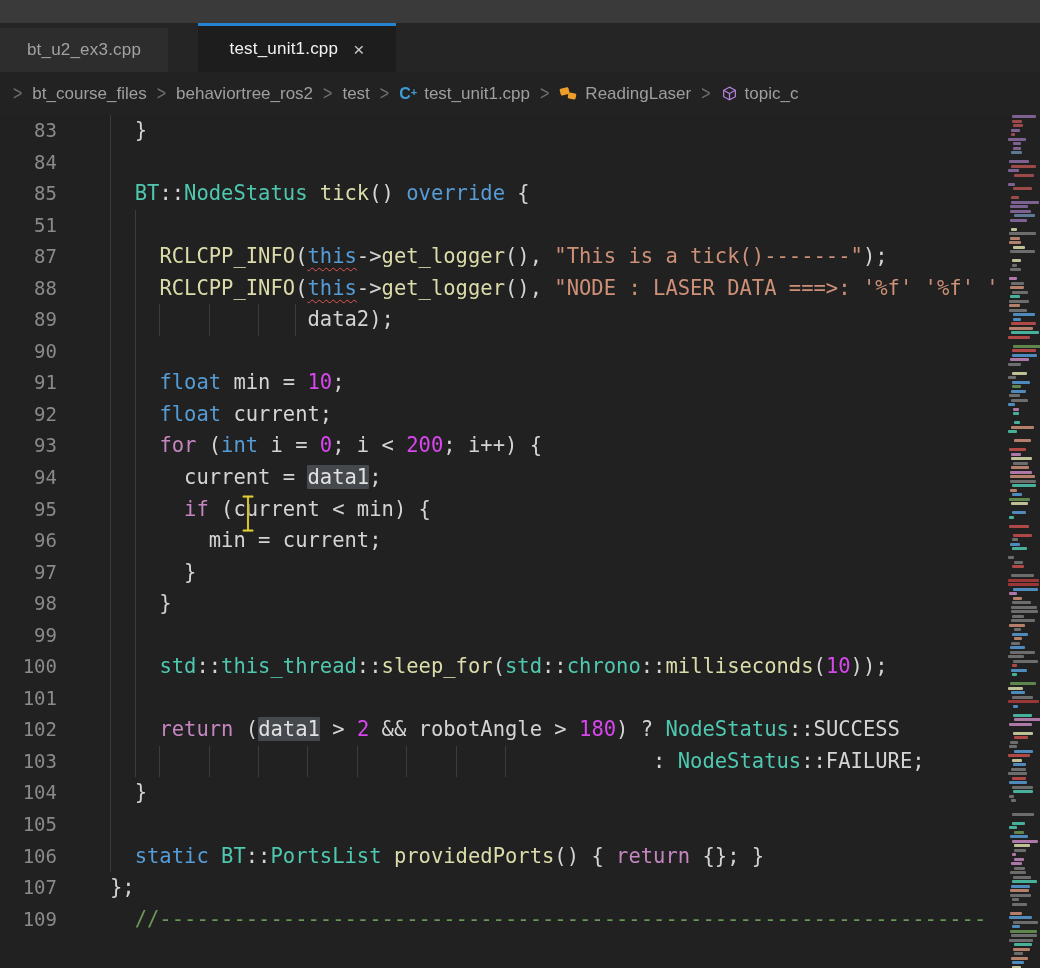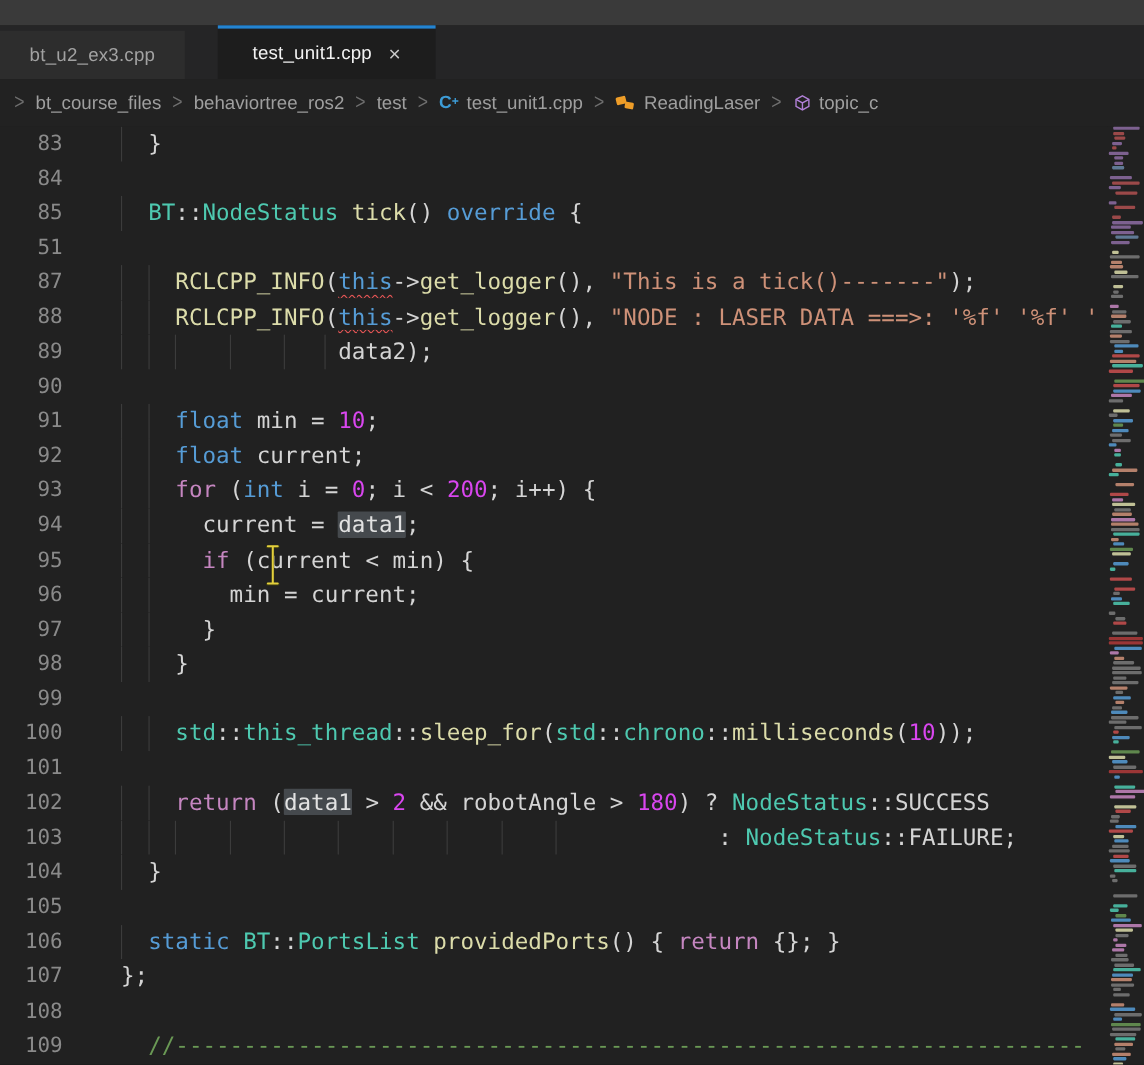--- a/index.html
+++ b/index.html
@@ -21,21 +21,21 @@
   .breadcrumb{position:absolute;top:72px;left:0;right:0;height:43px;background:#222222;
               display:flex;align-items:center;padding-left:13px;gap:10px;
               font-size:17px;color:#9f9f9f;white-space:nowrap;overflow:hidden;}
   .crumb{display:flex;align-items:center;gap:7px;cursor:pointer;}
   .crumb-sep{color:#6f6f6f;font-size:16px;transform:scaleY(1.25);}
   .crumb-icon{display:inline-flex;align-items:center;}
   .cppicon{color:#3d9cd6;font-weight:bold;font-size:16px;}
 
   
   .editor{position:absolute;top:115px;left:0;right:0;bottom:0;background:#212121;overflow:hidden;}
-  .row{display:flex;height:31.55px;position:relative;align-items:center;}
+  .row{display:flex;height:31.55px;position:relative;}
   .ln{width:66px;box-sizing:border-box;text-align:right;padding-right:9px;
       color:#8a8a8a;font:19px/31.55px "DejaVu Sans Mono",monospace;flex:none;}
   .code{position:relative;margin-left:44px;flex:1;overflow:hidden;
         font:20.5px/31.55px "DejaVu Sans Mono",monospace;white-space:pre;color:#d4d4d4;}
   .guide{position:absolute;top:0;bottom:0;width:1px;background:#3c3c3c;}
   .kw{color:#569cd6;}
   .ctrl{color:#c586c0;}
   .type{color:#4ec9b0;}
   .fn{color:#dcdcaa;}
   .str{color:#ce9178;}
@@ -209,24 +209,20 @@
           <div class="ln">105</div>
           <div class="code"><i class="guide" style="left: 0px;"></i></div>
         </div>
         <div class="row">
           <div class="ln">106</div>
           <div class="code"><i class="guide" style="left: 0px;"></i><span class="fg">  </span><span class="kw">static</span><span class="fg"> </span><span class="type">BT</span><span class="fg">::</span><span class="type">PortsList</span><span class="fg"> </span><span class="fn">providedPorts</span><span class="fg">() { </span><span class="ctrl">return</span><span class="fg"> {}; }</span></div>
         </div>
         <div class="row">
           <div class="ln">107</div>
           <div class="code"><span class="fg">};</span></div>
-        </div>
-        <div class="row">
-          <div class="ln">108</div>
-          <div class="code"></div>
         </div>
         <div class="row">
           <div class="ln">109</div>
           <div class="code"><span class="fg">  </span><span class="cmt">//-------------------------------------------------------------------</span></div>
         </div>
       </div>
     <div class="minimap" id="minimap">
         <div class="mrow" style="top: 0px; left: 5.0184px; width: 24.4592px; background: rgb(141, 108, 163); opacity: 0.85;"></div>
         <div class="mrow" style="top: 4.5px; left: 4.74847px; width: 10.5575px; background: rgb(176, 80, 80); opacity: 0.85;"></div>
         <div class="mrow" style="top: 9px; left: 6.29235px; width: 9.99817px; background: rgb(176, 80, 80); opacity: 0.85;"></div>

